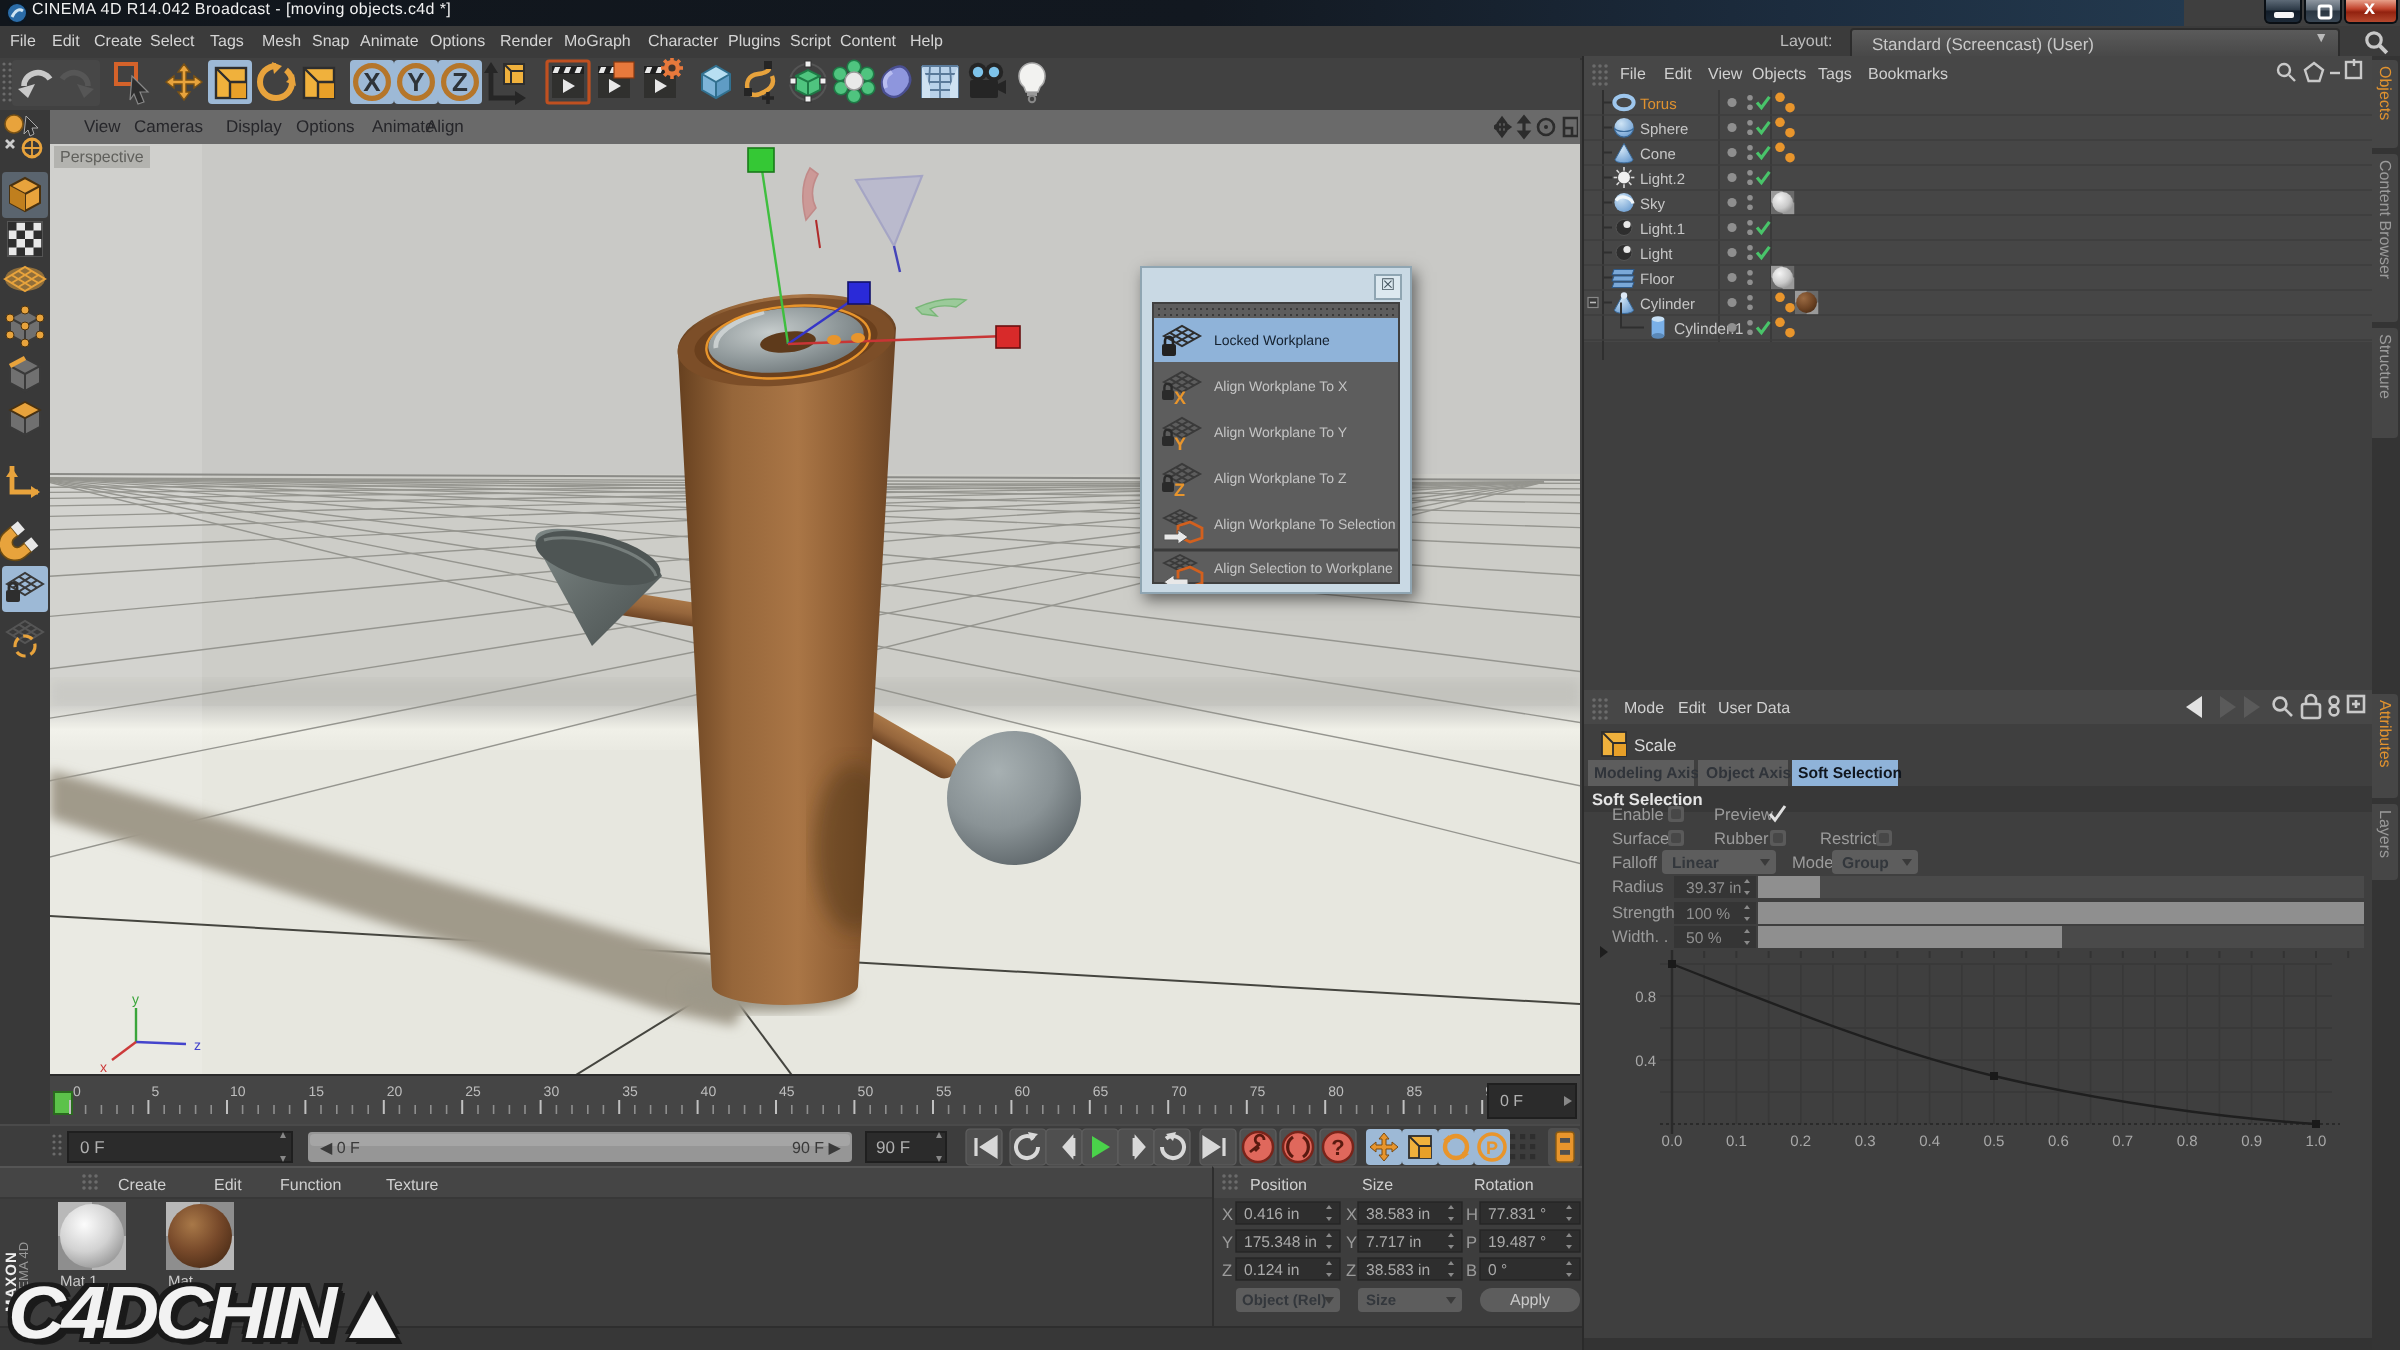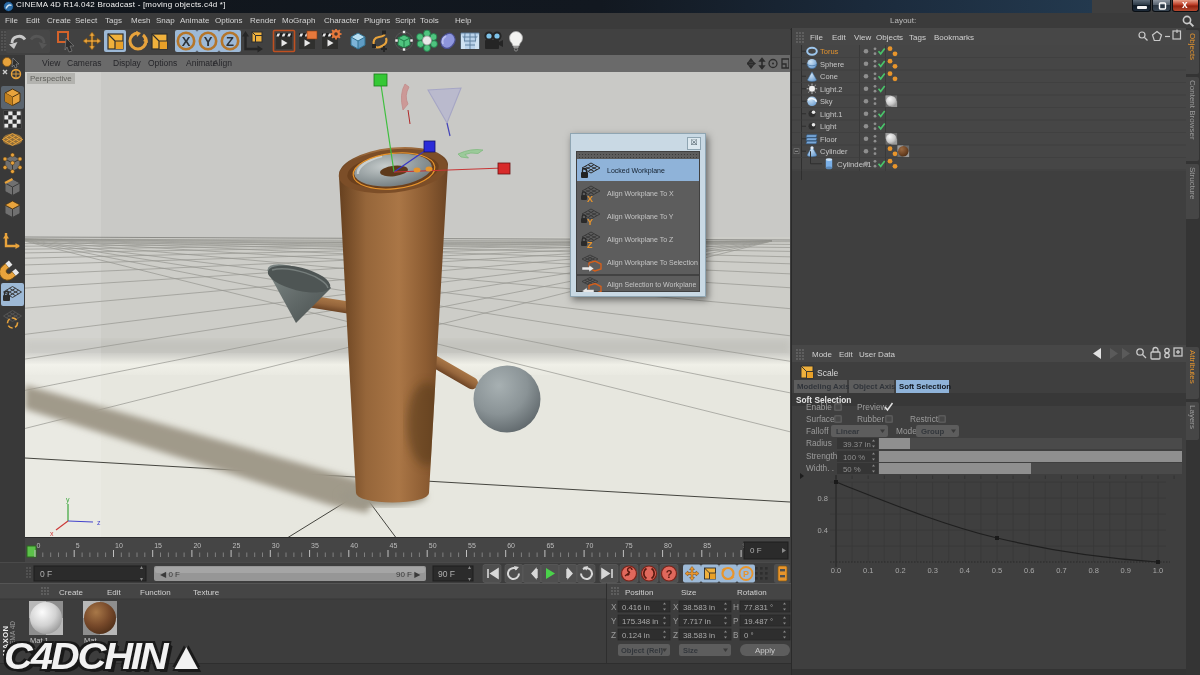--- a/index.html
+++ b/index.html
@@ -81,23 +81,27 @@
   <span style="left:105px">Tags</span>
     <span style="left:131px">Mesh</span>
   <span style="left:156px">Snap</span>
     <span style="left:180px">Animate</span>
   <span style="left:215px">Options</span>
     <span style="left:250px">Render</span>
   <span style="left:282px">MoGraph</span>
     <span style="left:324px">Character</span>
   <span style="left:364px">Plugins</span>
     <span style="left:395px">Script</span>
-  <span style="left:420px">Tools</span>
+  <span style="left:420px">Content</span>
     <span style="left:455px">Help</span>
   <span style="left:890px;color:#bdbdbd">Layout:</span>
+  <div style="position:absolute;left:925px;top:1px;width:243px;height:14px;background:linear-gradient(#5a5a5a,#474747);border:1px solid #2c2c2c;border-radius:2px;">
+    <span style="position:absolute;left:10px;top:2px;color:#c9c9c9;font-size:8.5px;">Standard (Screencast) (User)</span>
+    <span style="position:absolute;right:5px;top:1px;color:#bbb;font-size:7px;">▼</span>
+  </div>
   <svg style="position:absolute;left:1181px;top:1px" width="14" height="14" viewBox="0 0 14 14">
     <circle cx="6" cy="6" r="3.6" fill="none" stroke="#c9c9c9" stroke-width="1.6"></circle>
     <line x1="8.6" y1="8.6" x2="12.4" y2="12.4" stroke="#c9c9c9" stroke-width="2"></line>
   </svg>
 </div>
 <div class="abs" id="toolbar">
  <svg width="790" height="26" viewBox="0 0 790 26">
   <g fill="#6b6b6b">
         <circle cx="2" cy="3" r="0.8"></circle>
         <circle cx="5" cy="3" r="0.8"></circle>

